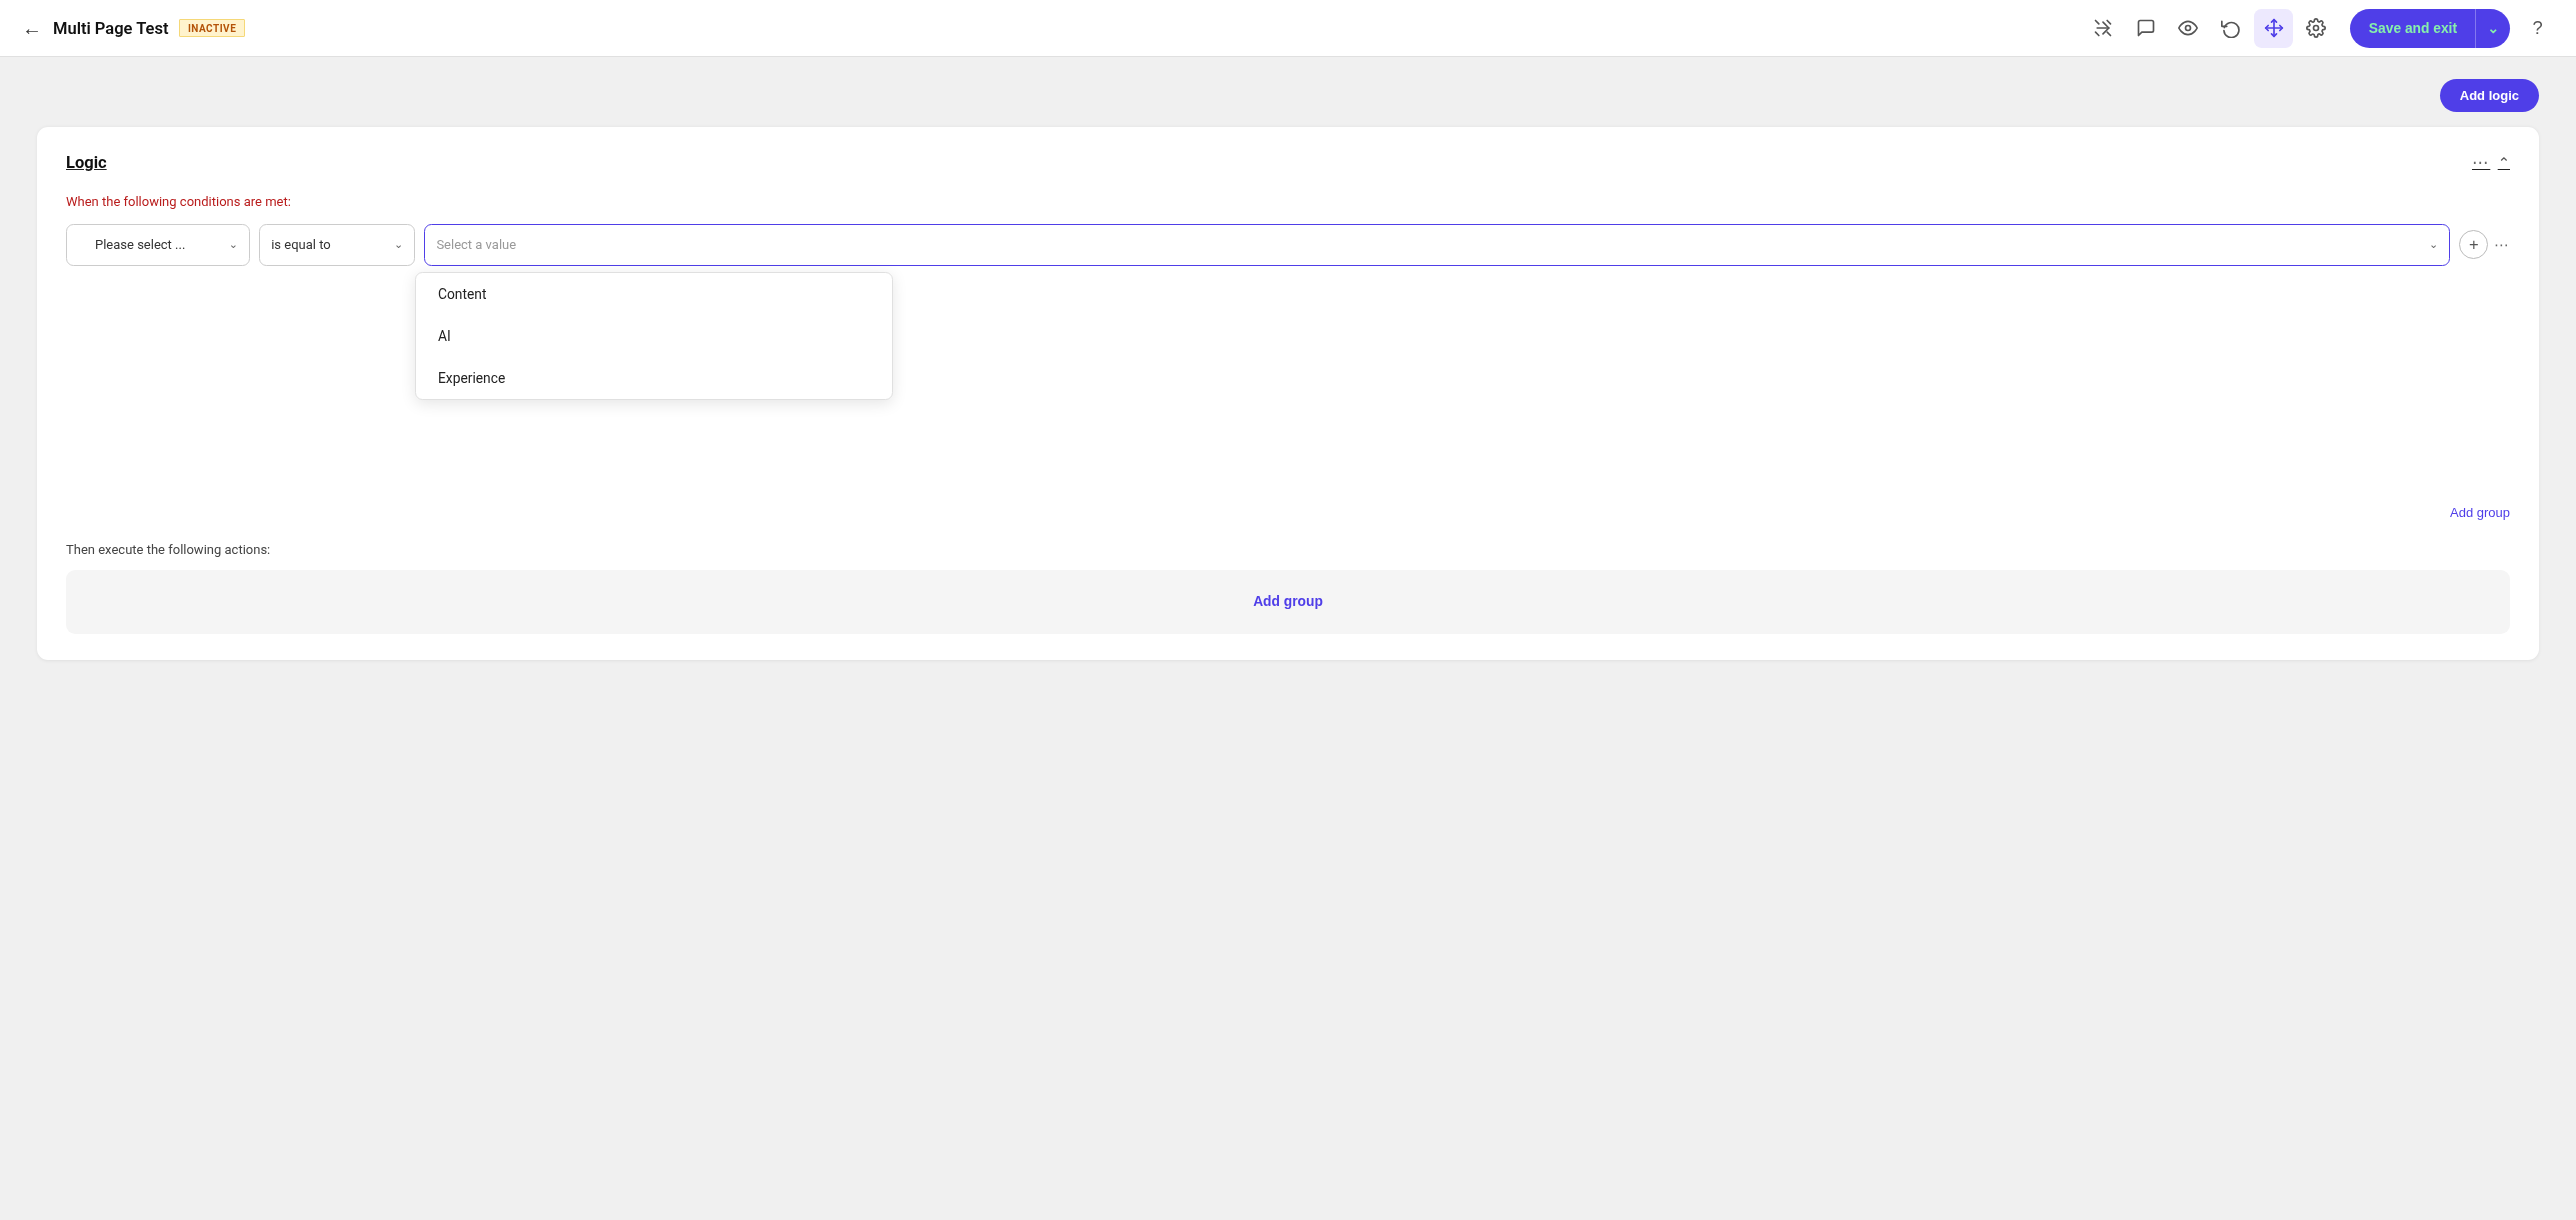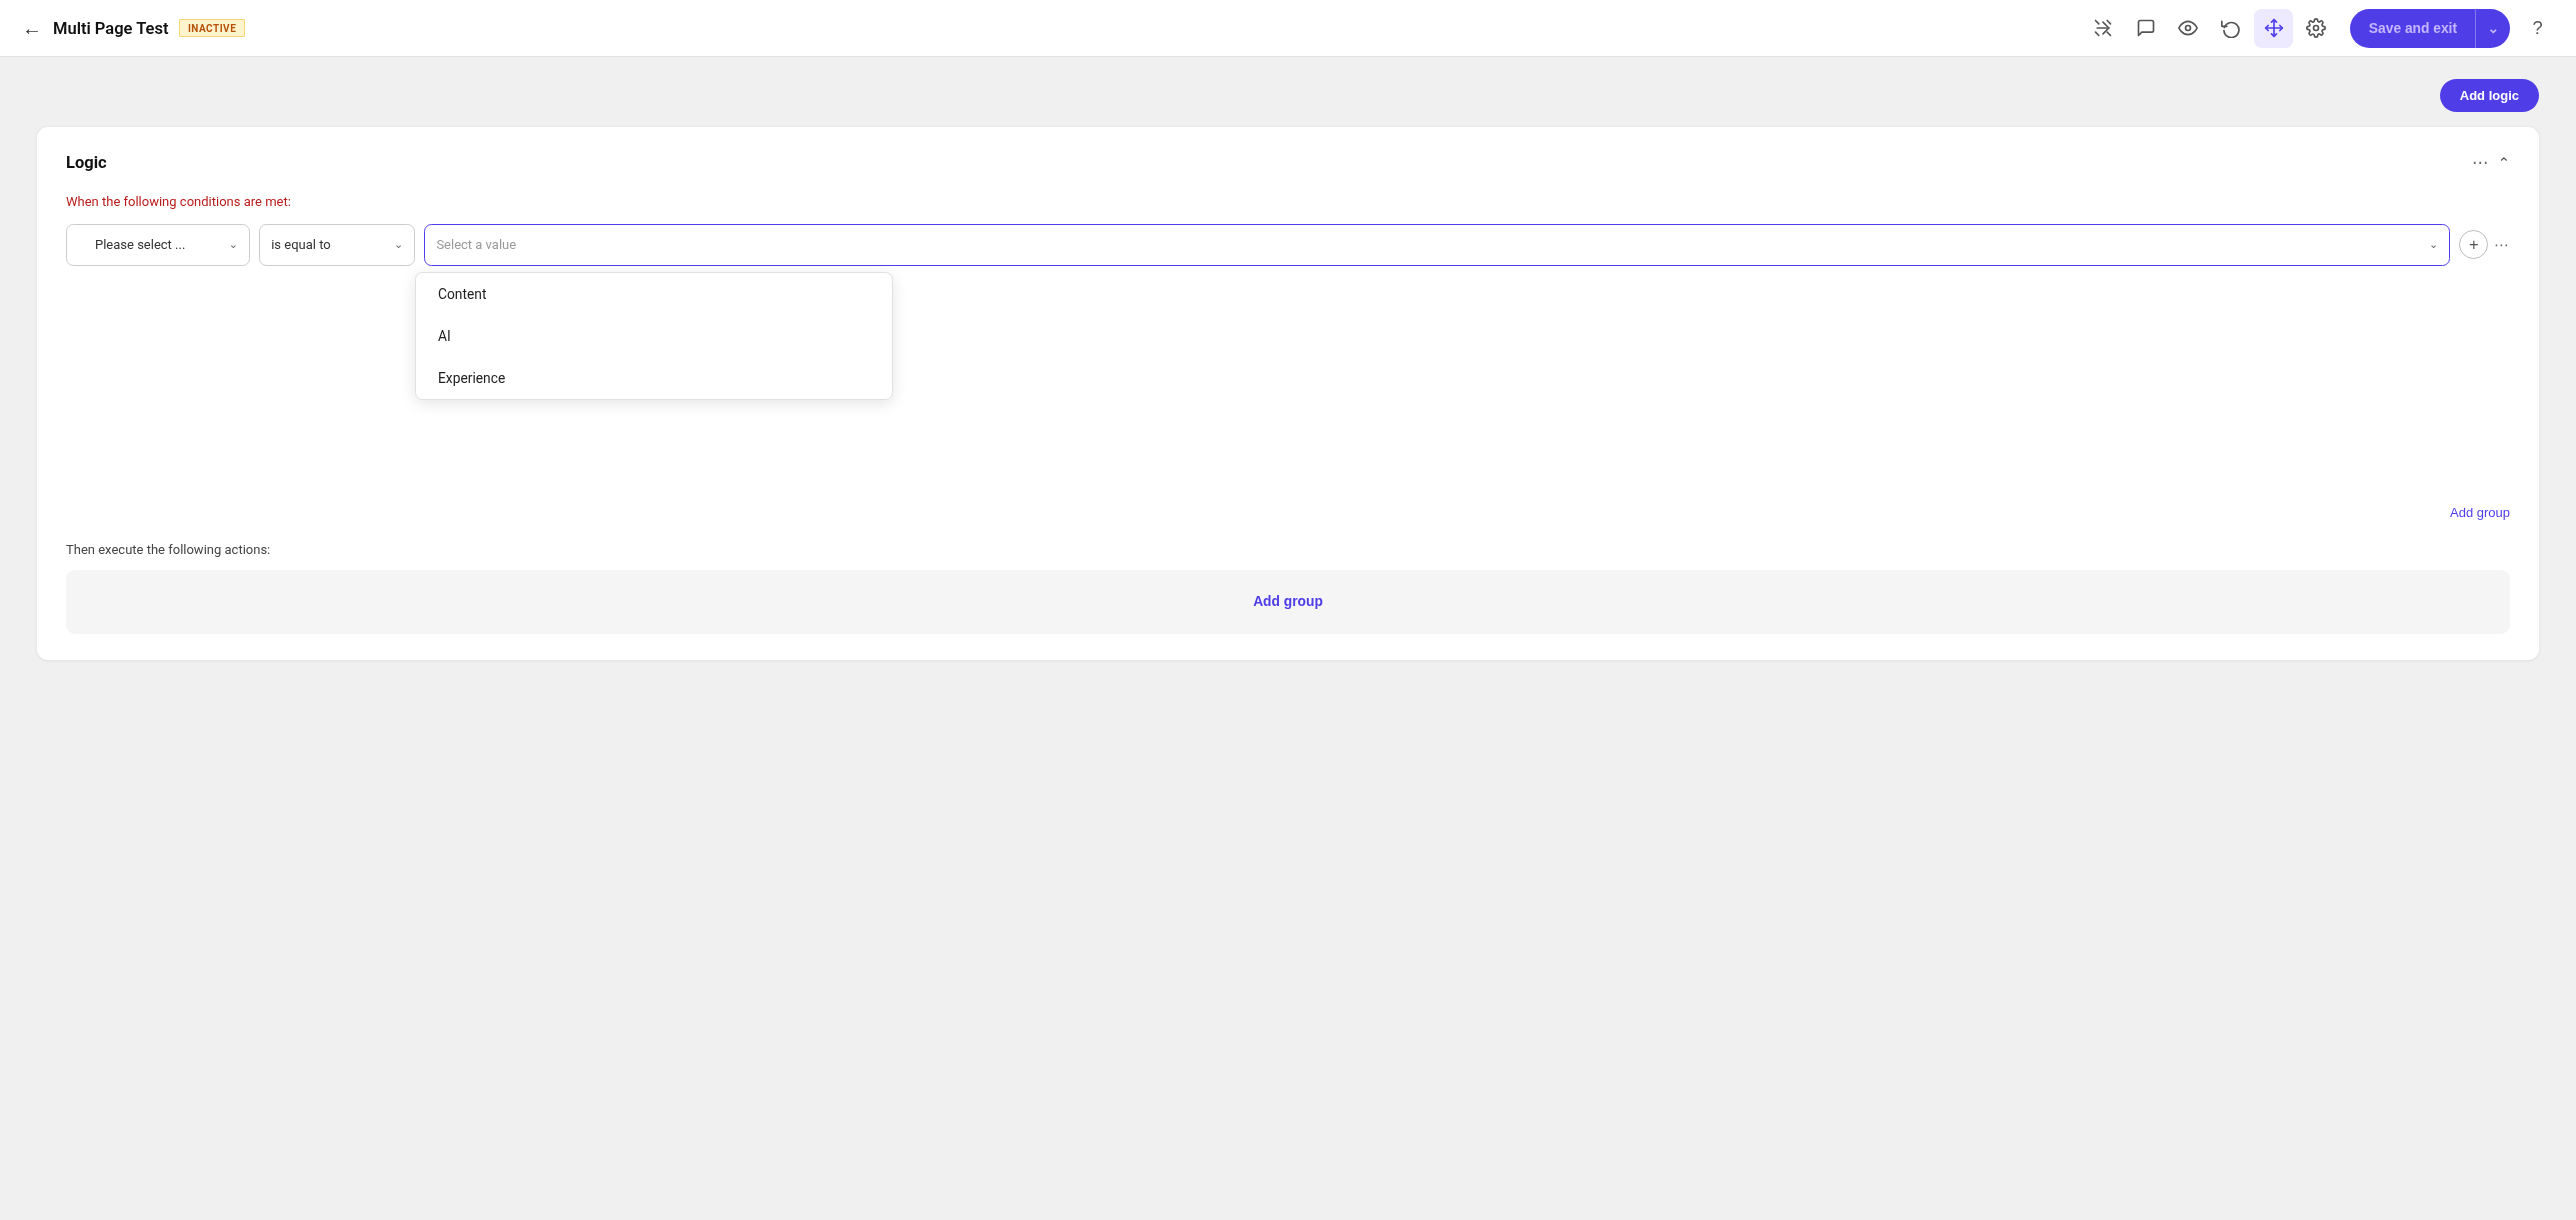--- a/index.html
+++ b/index.html
@@ -73,21 +73,21 @@
       background: #ede9fe;
       color: #4f3ee8;
     }
     .header-right {
       display: flex;
       align-items: center;
       gap: 11px;
     }
     .save-exit-btn {
       background: #4f3ee8;
-      color: #c4b5fd;
+      color: #86efac;
       border: none;
       border-radius: 22px;
       padding: 0;
       font-size: 13.8px;
       font-weight: 600;
       cursor: pointer;
       display: flex;
       align-items: center;
       height: 39px;
       overflow: hidden;
@@ -146,20 +146,21 @@
       background: #fff;
       border-radius: 11px;
       padding: 26px 29px;
       box-shadow: 0 0.9px 3.7px rgba(0,0,0,0.07);
     }
     .logic-card-header {
       display: flex;
       align-items: center;
       justify-content: space-between;
       margin-bottom: 22px;
+      text-decoration: underline;
     }
     .logic-title {
       font-size: 16.5px;
       font-weight: 700;
       color: #111;
     }
     .logic-header-actions {
       display: flex;
       align-items: center;
       gap: 7.4px;

